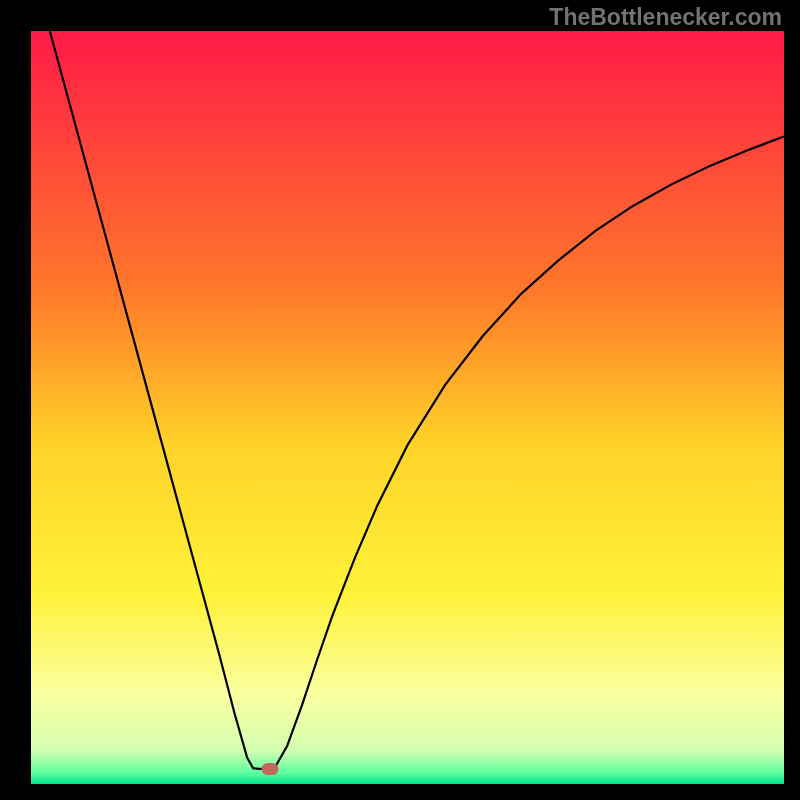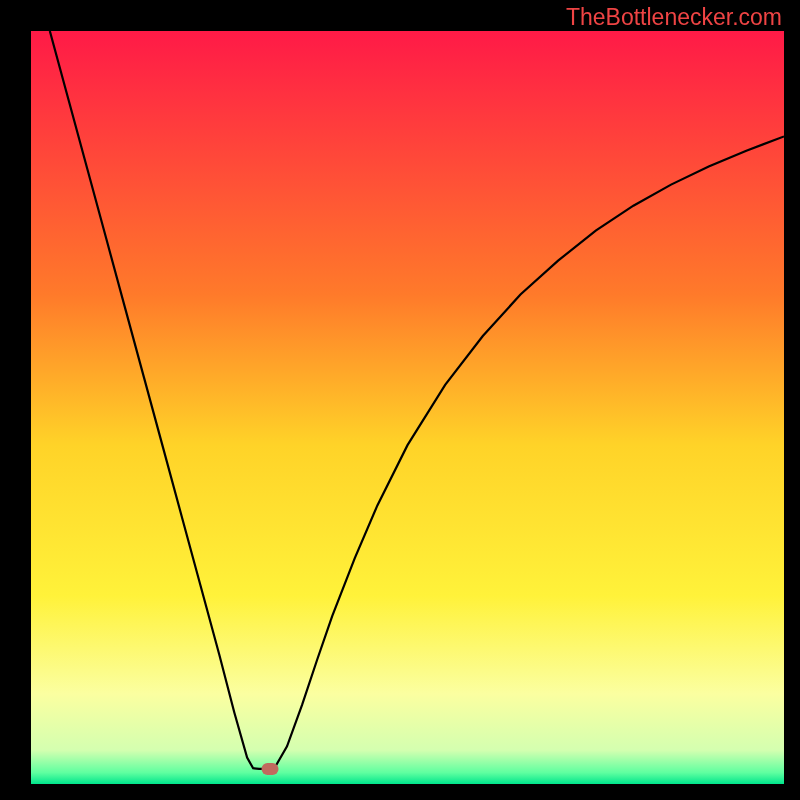--- a/index.html
+++ b/index.html
@@ -8,23 +8,23 @@
     width: 800px;
     height: 800px;
     background: #000;
     position: relative;
     font-family: Arial, sans-serif;
   }
   .watermark {
     position: absolute;
     top: 4px;
     right: 18px;
-    color: #ef4444;
+    color: #737373;
     font-size: 23px;
-    font-weight: 400;
+    font-weight: 700;
     z-index: 10;
   }
   .plot-area {
     position: absolute;
     top: 31px;
     left: 31px;
     width: 753px;
     height: 753px;
     overflow: hidden;
   }

